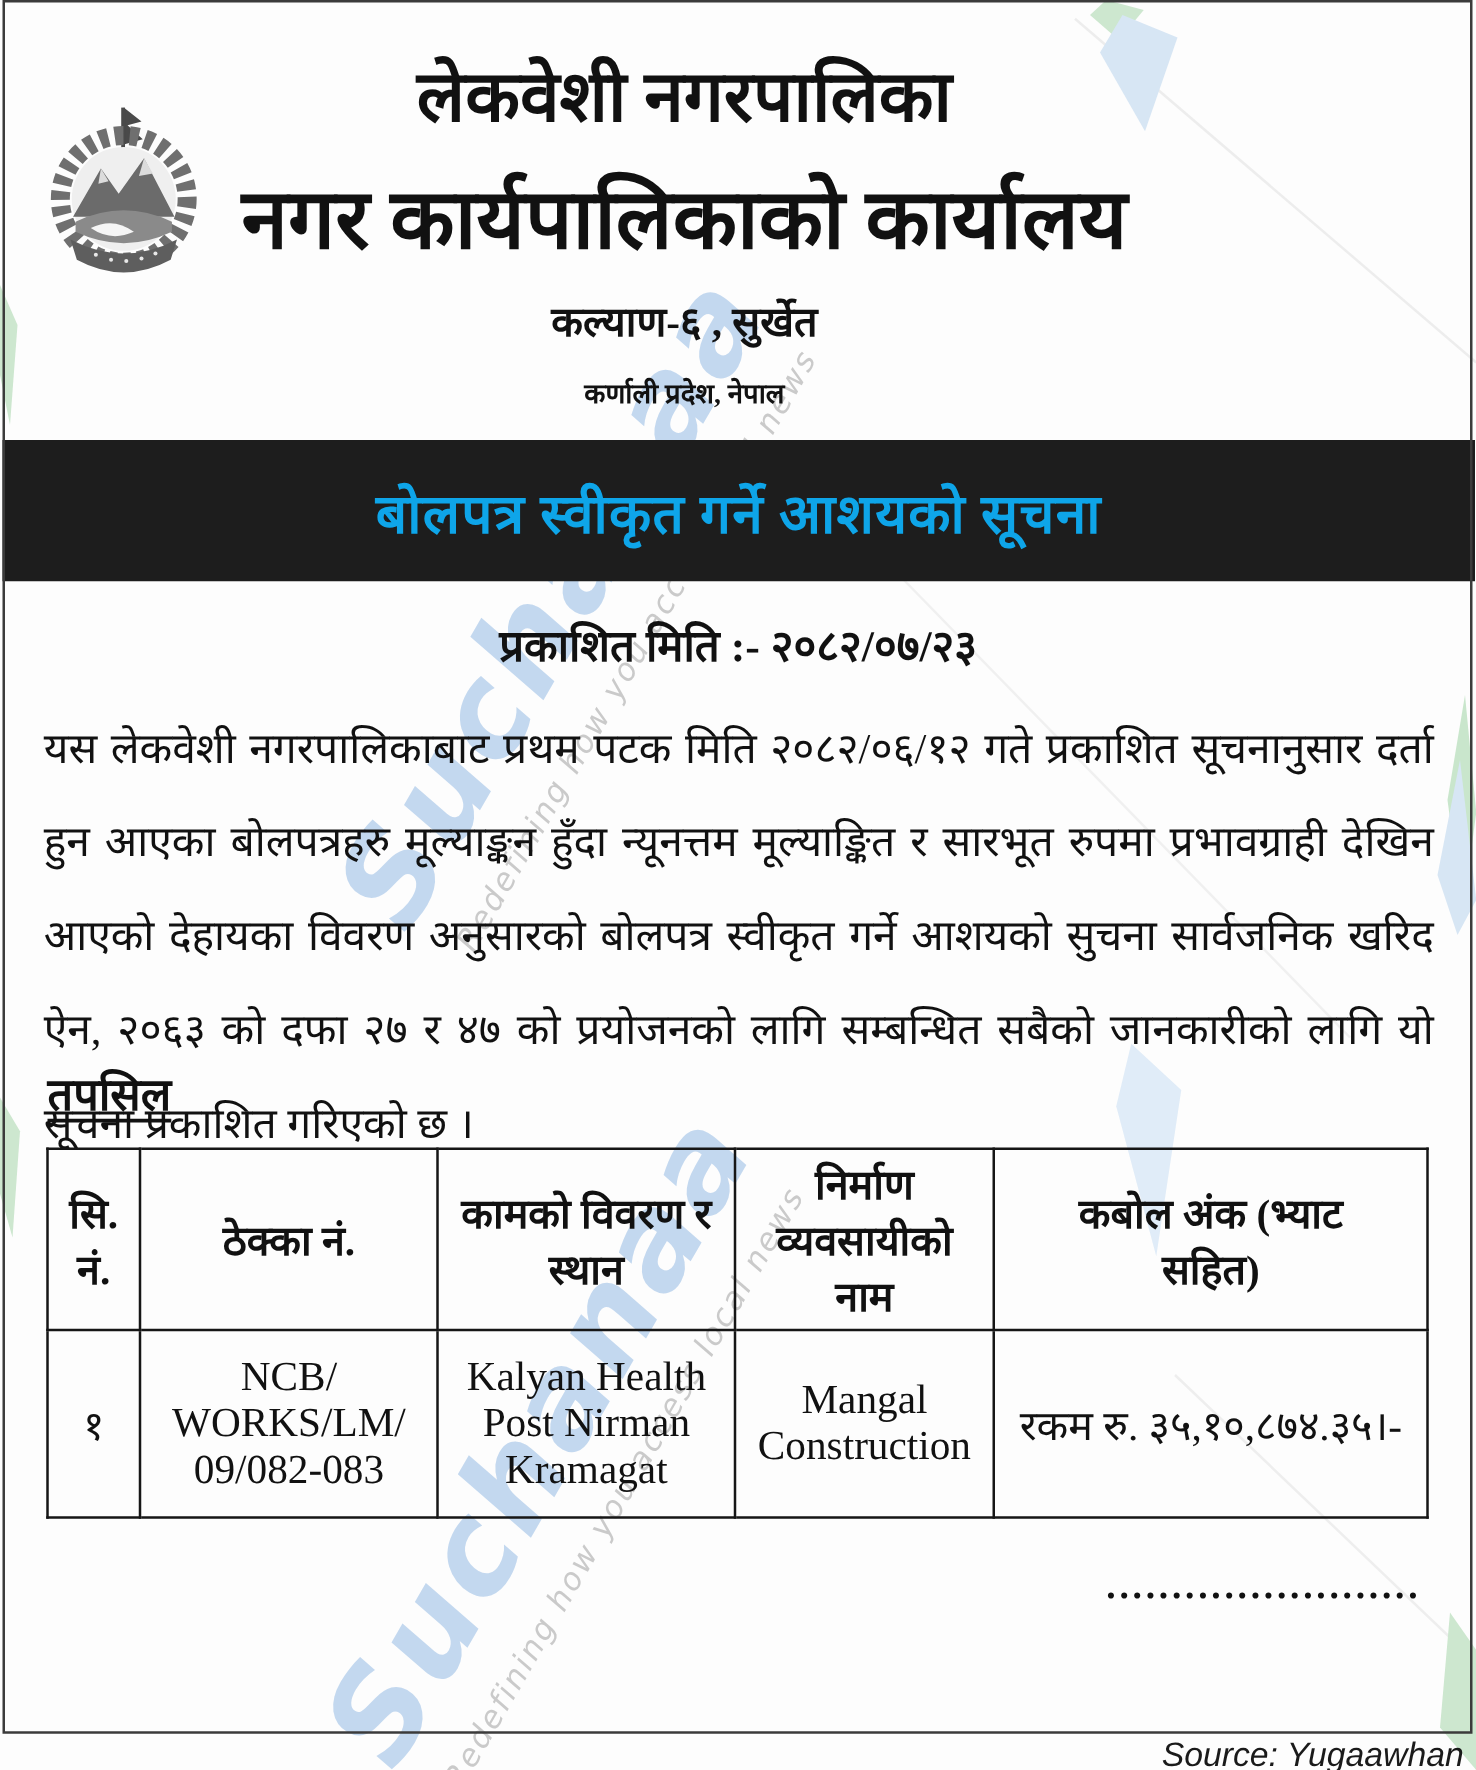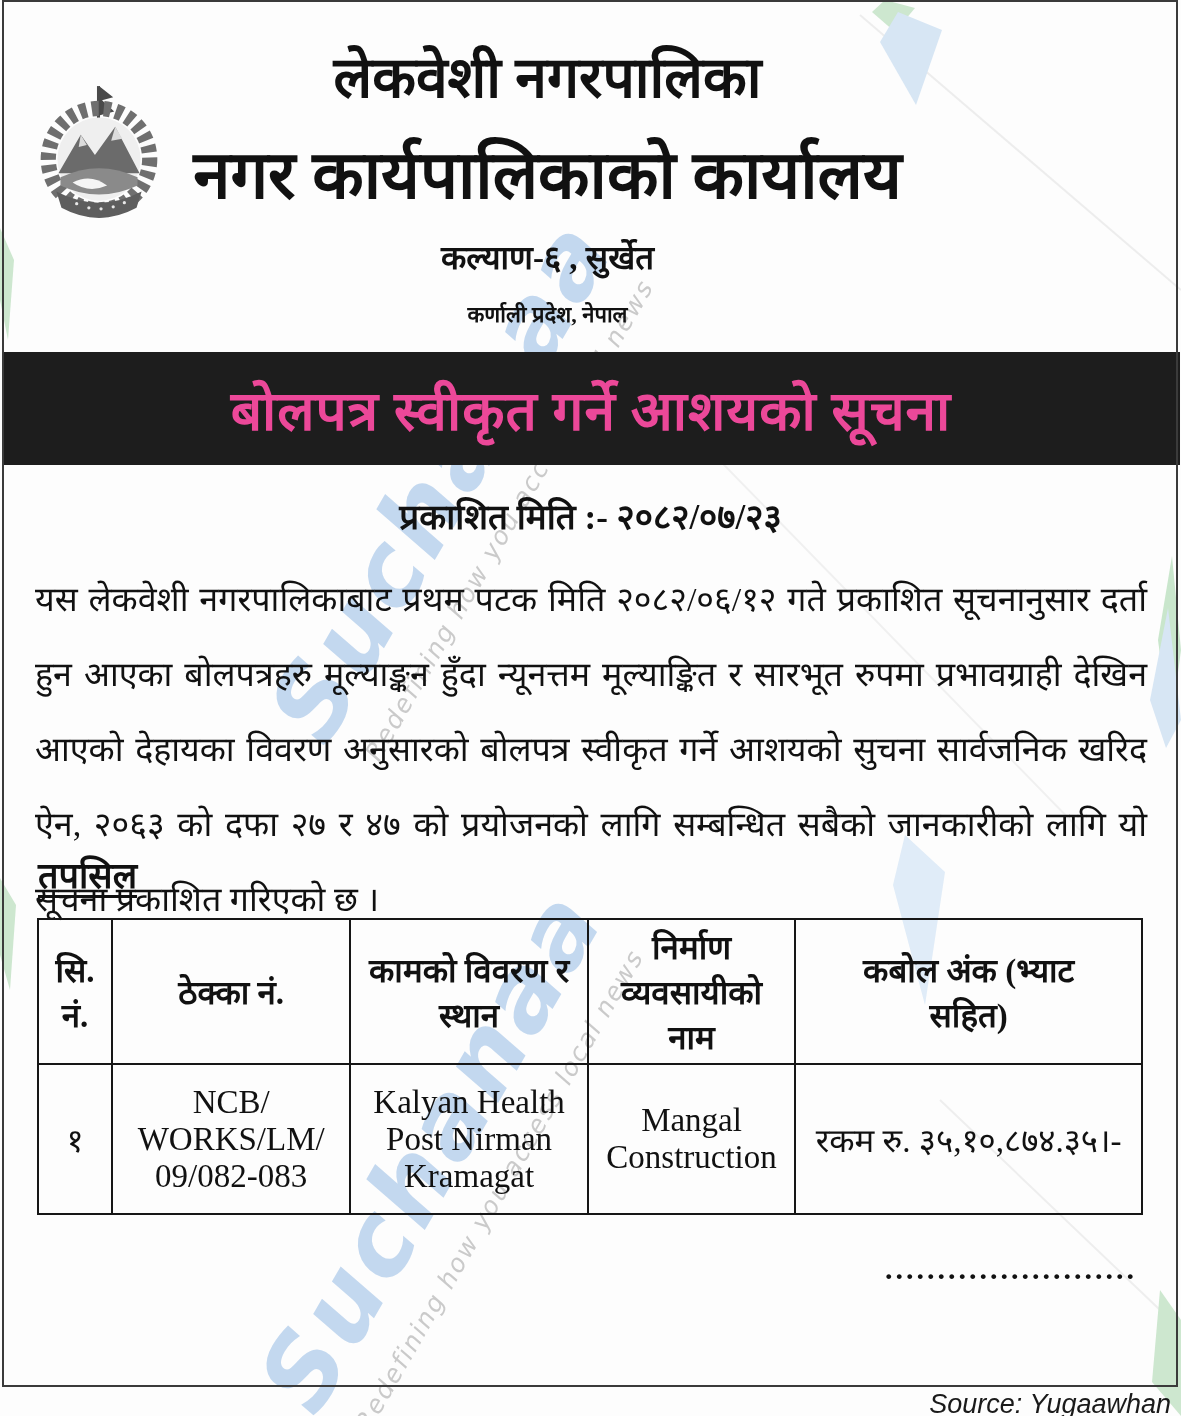--- a/index.html
+++ b/index.html
@@ -28,23 +28,23 @@
   
   .logo { position: absolute; left: 28px; top: 80px; width: 142px; height: 142px; z-index: 2; }
   .hdr { position: absolute; left: 0; width: 1095px; text-align: center; font-weight: bold; z-index: 2; }
   .title1 { top: 36px;  font-size: 57px; }
   .title2 { top: 126px; font-size: 67px; }
   .addr1  { top: 234px; font-size: 33px; }
   .addr2  { top: 298px; font-size: 22px; }
   
   .banner {
     position: absolute; left: 2px; top: 352px; width: 1178px; height: 113px;
-    background: #1d1d1d; color: #ec4899; z-index: 3;
+    background: #1d1d1d; color: #0ea5e9; z-index: 3;
     display: flex; align-items: center; justify-content: center;
-    font-size: 55px; font-weight: bold; letter-spacing: 1px;
+    font-size: 44px; font-weight: bold; letter-spacing: 1px;
   }
   .pubdate {
     position: absolute; left: 0; top: 492px; width: 1181px; text-align: center;
     font-size: 35px; font-weight: bold; z-index: 2;
   }
   .bodytext {
     position: absolute; left: 35px; top: 562px; width: 1112px;
     font-size: 34px; line-height: 75px; text-align: justify; z-index: 2;
   }
   .tapsil {

